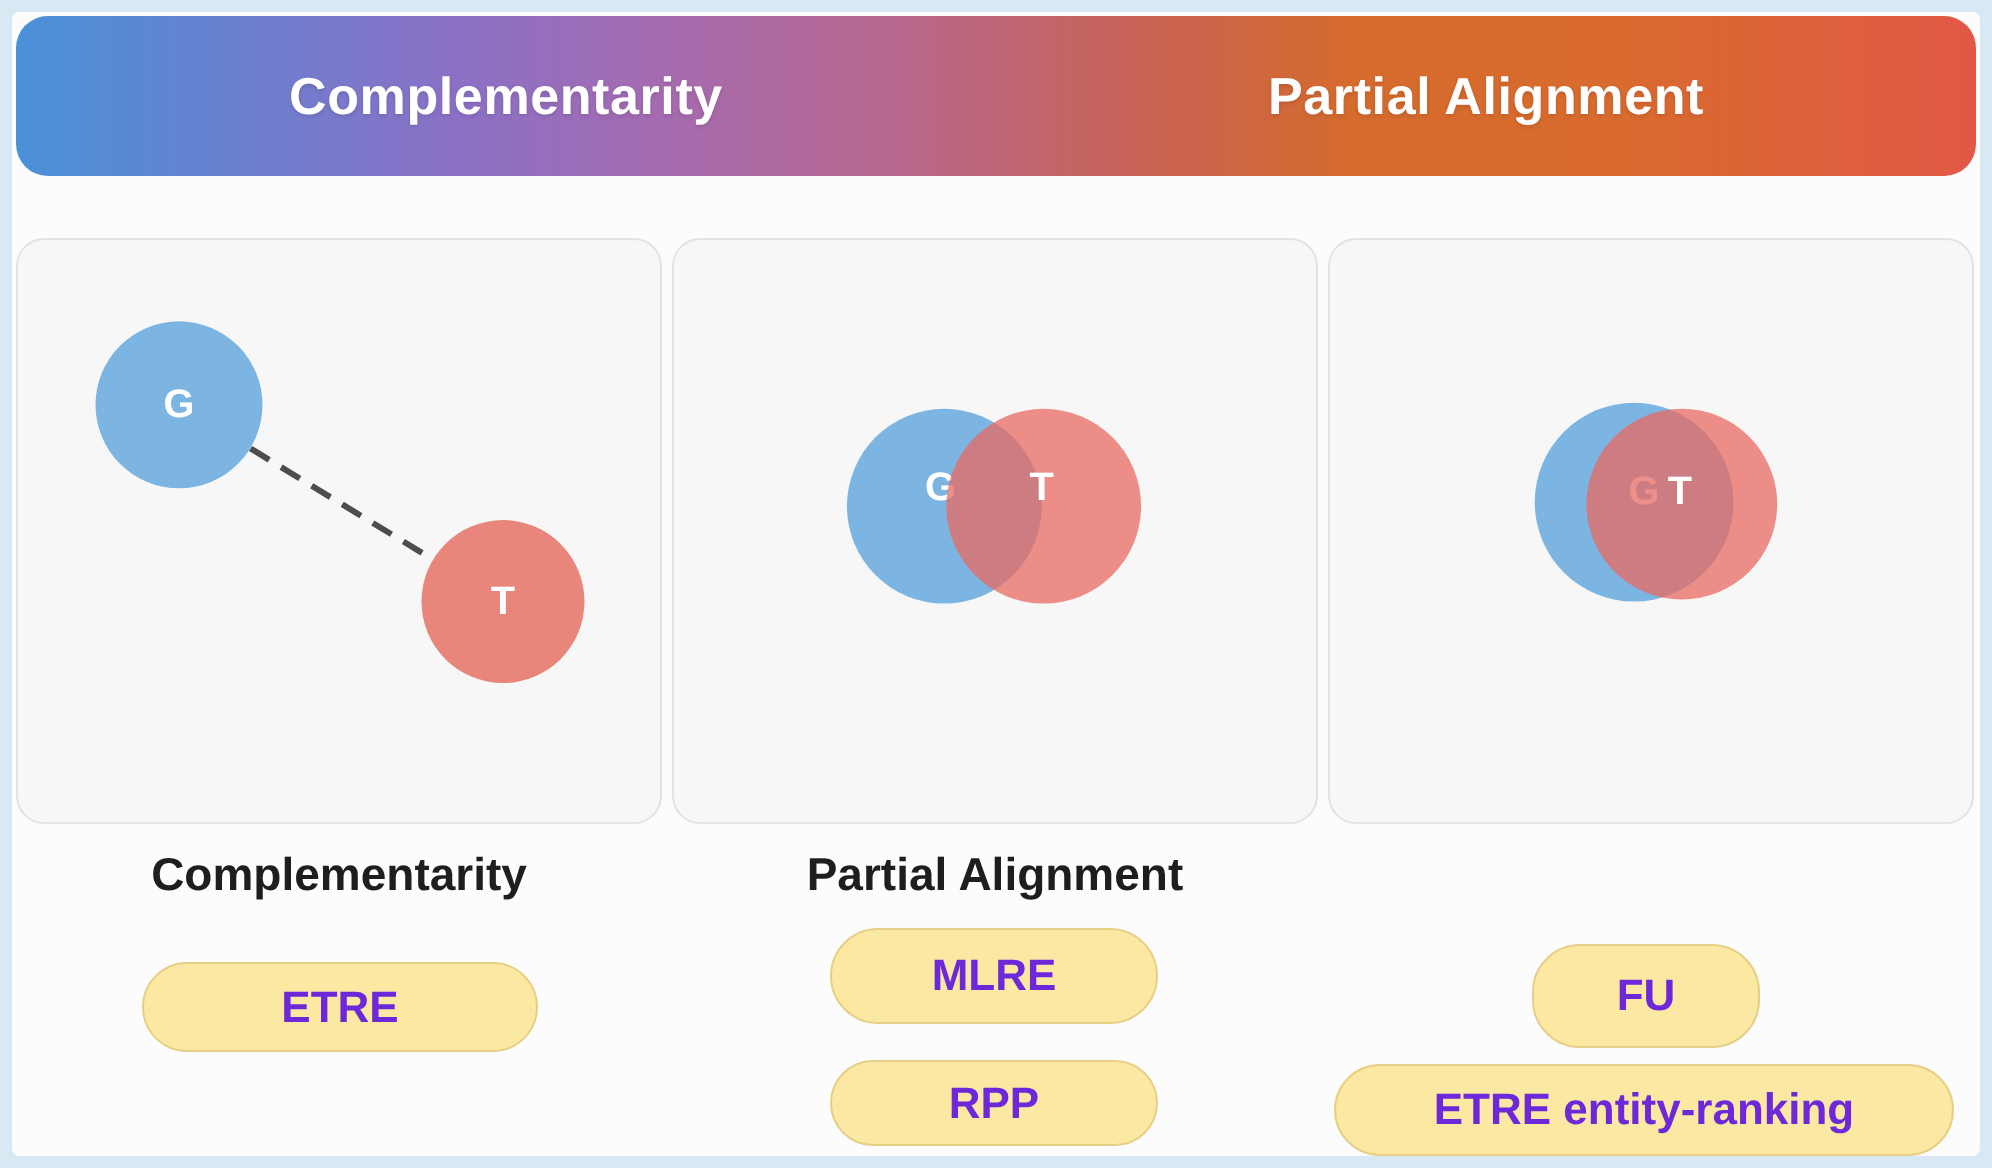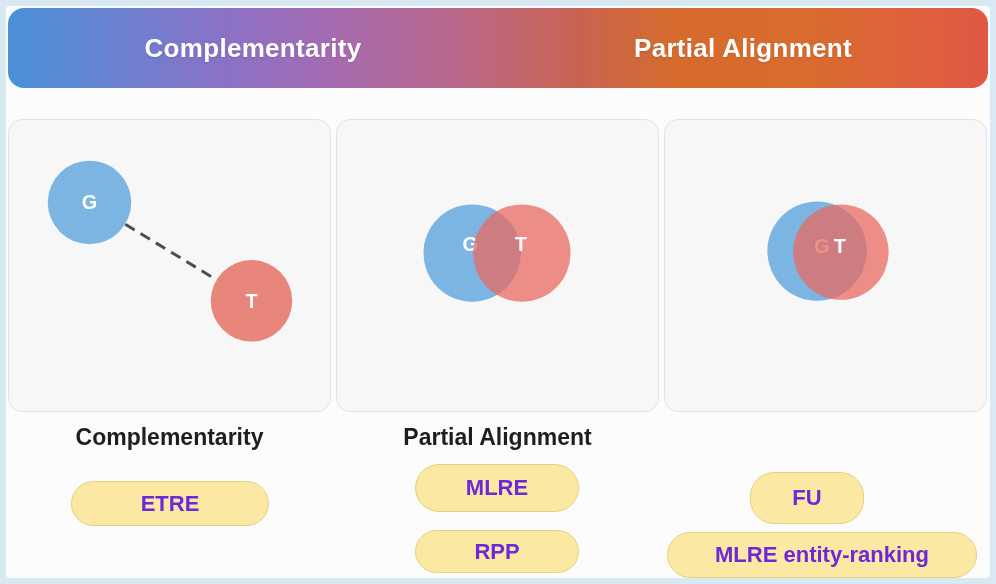--- a/index.html
+++ b/index.html
@@ -82,21 +82,21 @@
     align-items: center;
     justify-content: center;
     font-size: 22px;
     font-weight: bold;
     color: #6d28d9;
     box-sizing: border-box;
   }
   .badge-etre { left: 65px;  top: 475px; width: 198px; height: 45px; }
   .badge-mlre { left: 409px; top: 458px; width: 164px; height: 48px; }
   .badge-rpp  { left: 409px; top: 524px; width: 164px; height: 43px; }
-  .badge-fu   { left: 744px; top: 466px; width: 114px; height: 52px; }
+  .badge-fu   { left: 760px; top: 466px; width: 114px; height: 52px; }
   .badge-kbqa { left: 661px; top: 526px; width: 310px; height: 46px; }
 </style>
 </head>
 <body>
 
 <div class="stage">
 
   <div class="header-bar">
     <div class="header-cell">Complementarity</div>
     <div class="header-cell">Partial Alignment</div>
@@ -130,15 +130,15 @@
     </svg>
   </div>
 
   <div class="caption caption-1">Complementarity</div>
   <div class="caption caption-2">Partial Alignment</div>
 
   <div class="badge badge-etre">ETRE</div>
   <div class="badge badge-mlre">MLRE</div>
   <div class="badge badge-rpp">RPP</div>
   <div class="badge badge-fu">FU</div>
-  <div class="badge badge-kbqa">MLRE entity-ranking</div>
+  <div class="badge badge-kbqa">ETRE entity-ranking</div>
 
 </div>
 
 </body></html>

